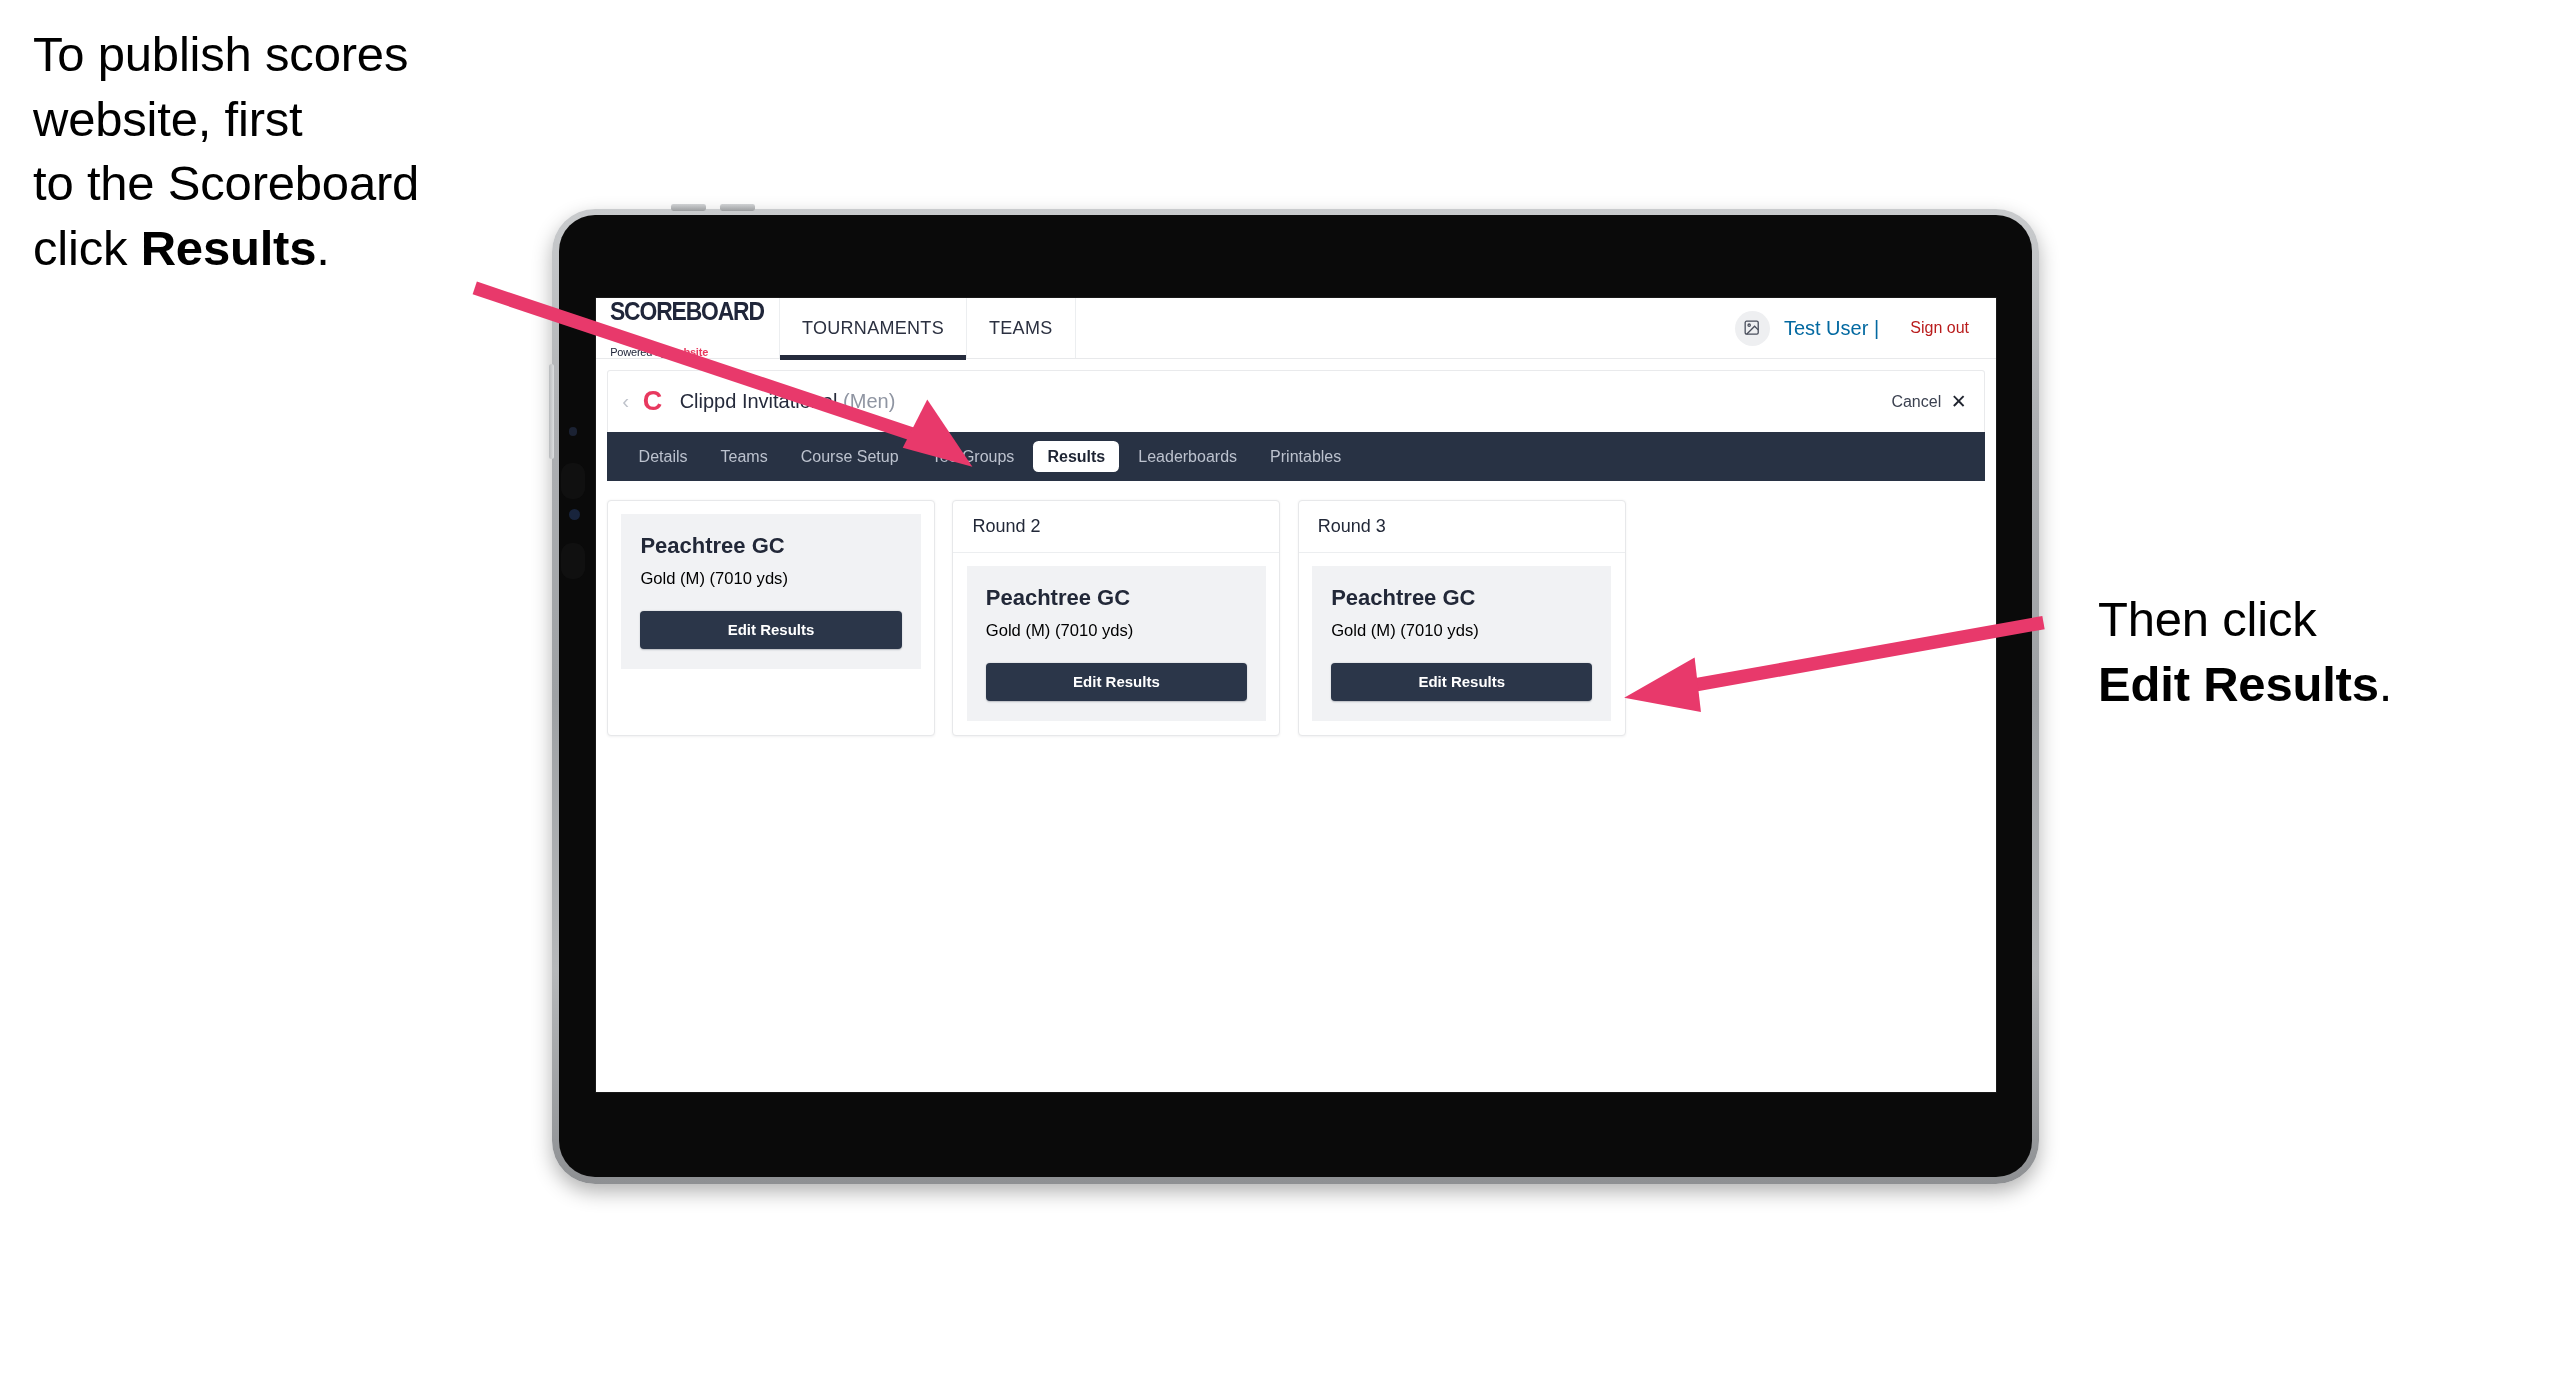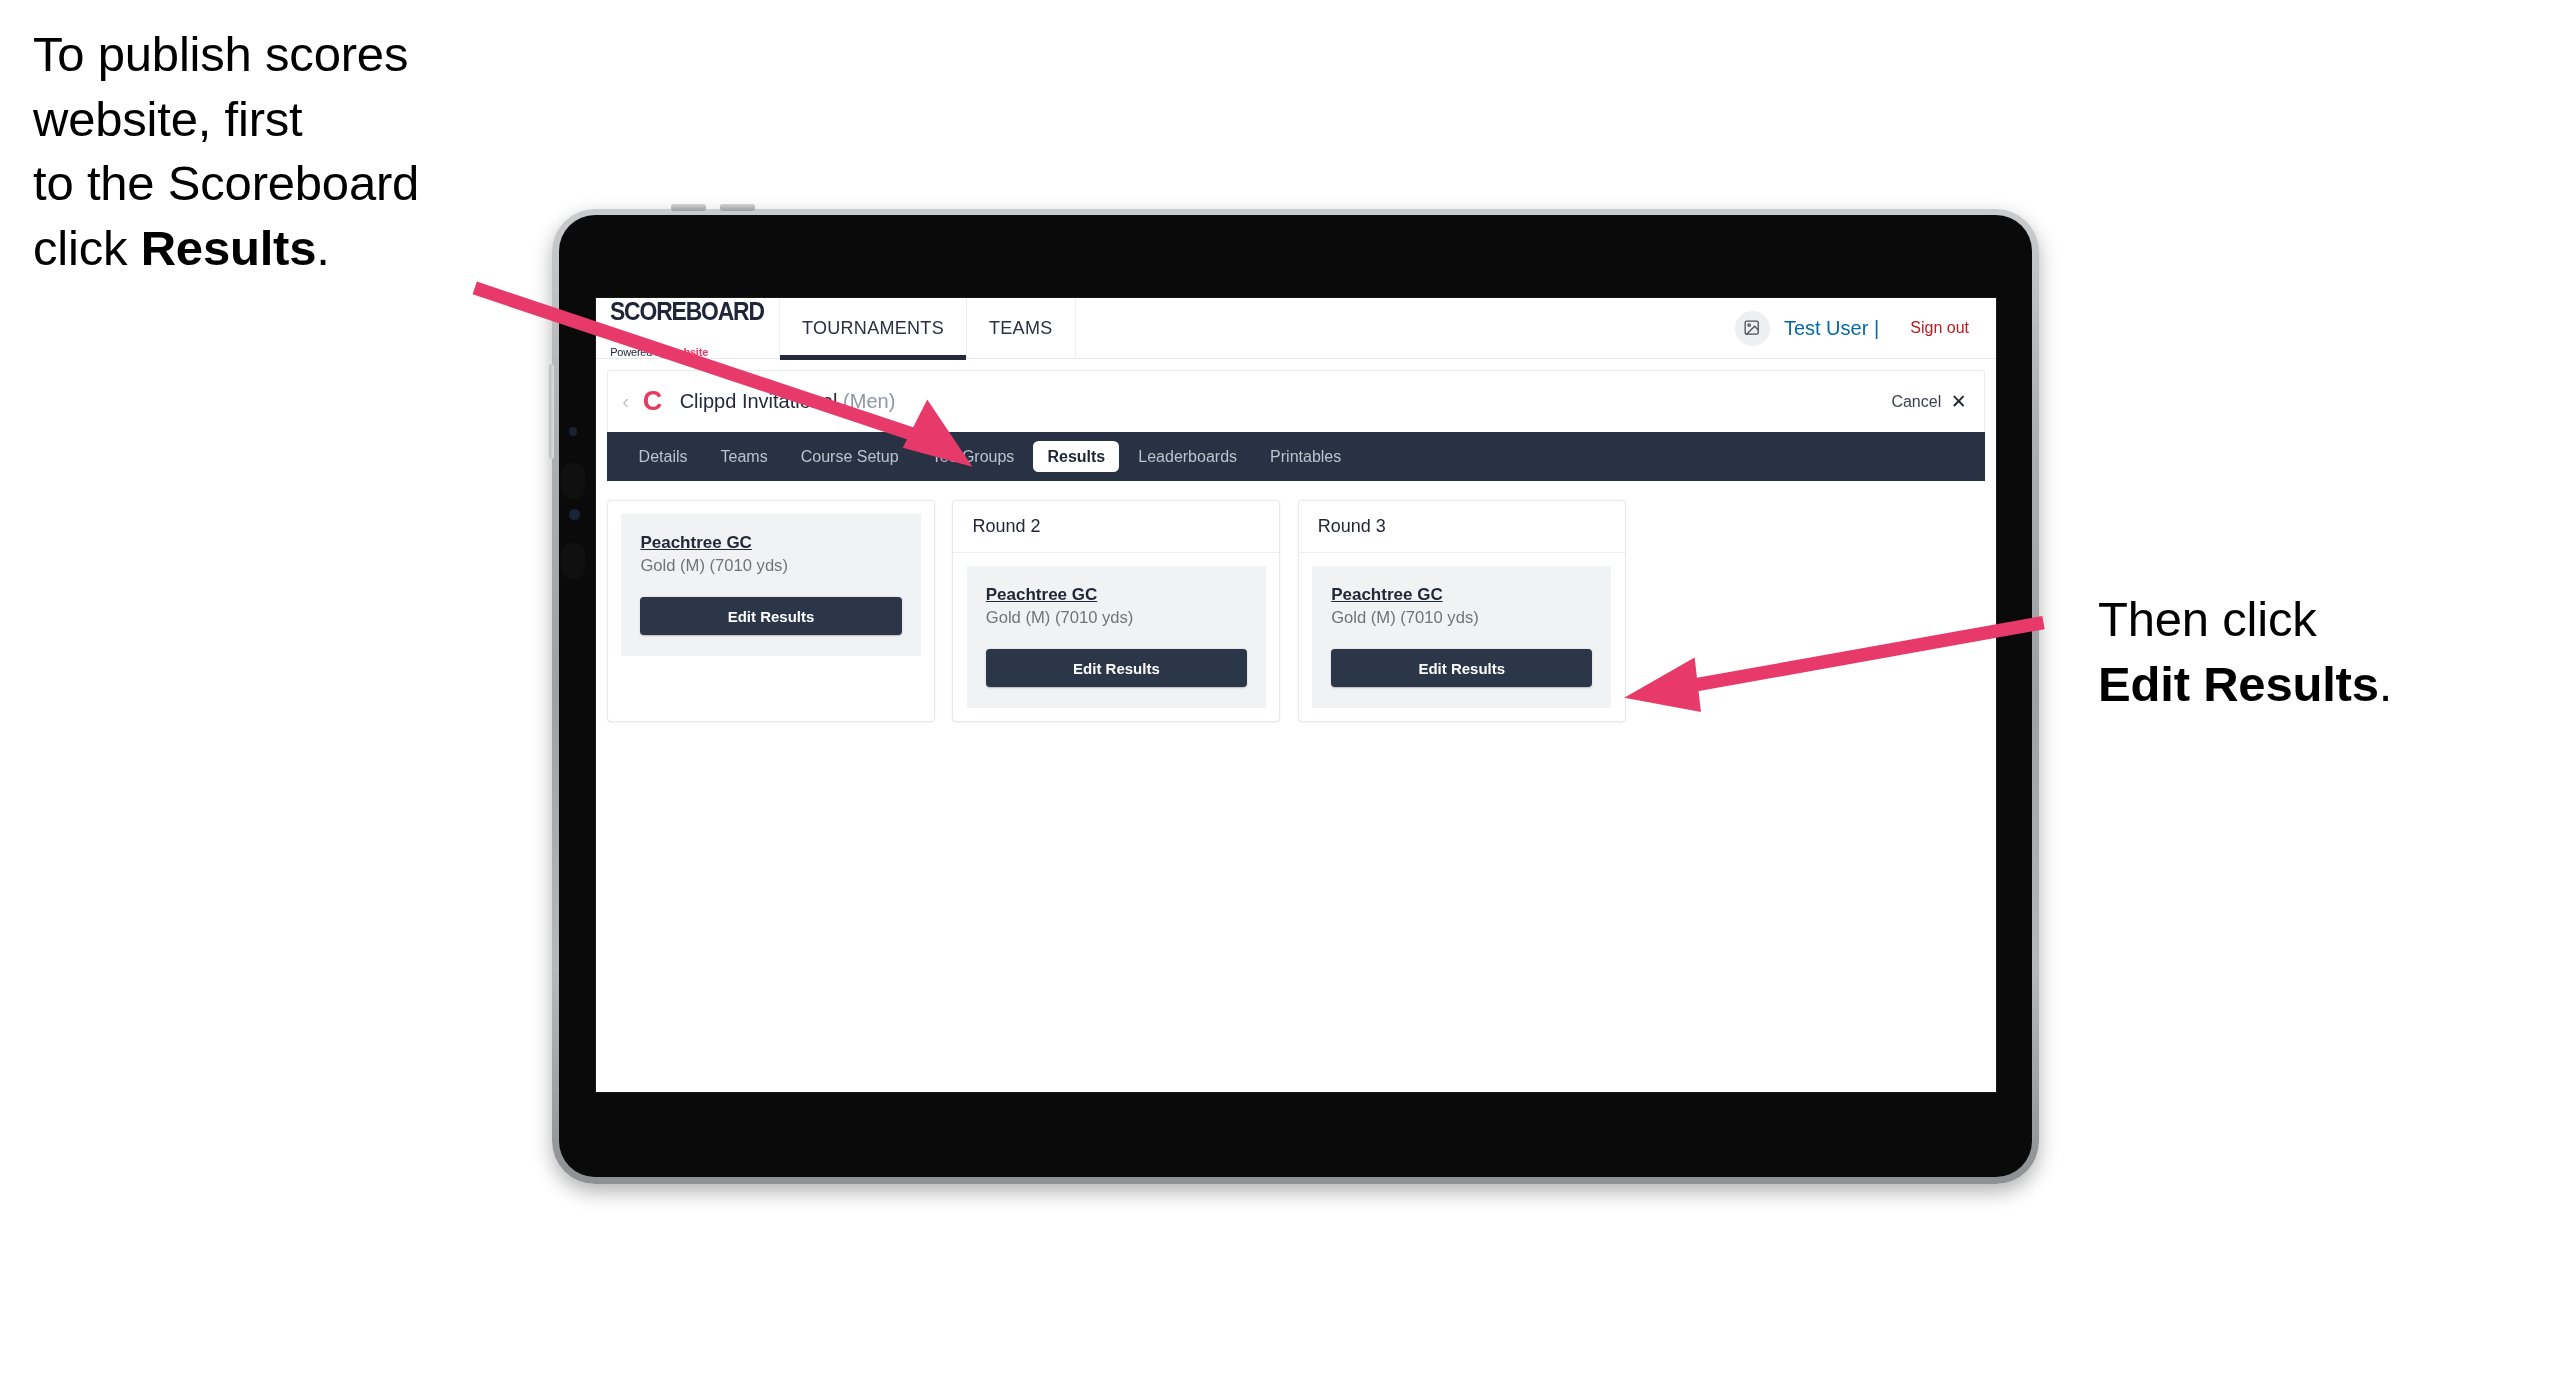--- a/index.html
+++ b/index.html
@@ -319,30 +319,29 @@
     font-size: 18px;
     color: #222838;
     box-sizing: border-box;
   }
   .round-card-body { padding: 13.4px; }
   .course-panel {
     background: #f1f2f4;
     padding: 17.4px 19px 20.6px 19px;
   }
   .course-name {
-    font-size: 17px;
+    font-size: 22px;
     font-weight: 700;
     color: #222838;
     line-height: 1.25;
-    text-decoration: underline;
   }
   .course-tee {
     font-size: 16.6px;
-    color: #737373;
-    margin-top: 3px;
+    color: #000000;
+    margin-top: 10px;
     line-height: 1.25;
   }
   .edit-results-button {
     margin-top: 20.6px;
     height: 38px;
     background: #2b3649;
     color: #ffffff;
     font-size: 15px;
     font-weight: 700;
     border-radius: 4px;

